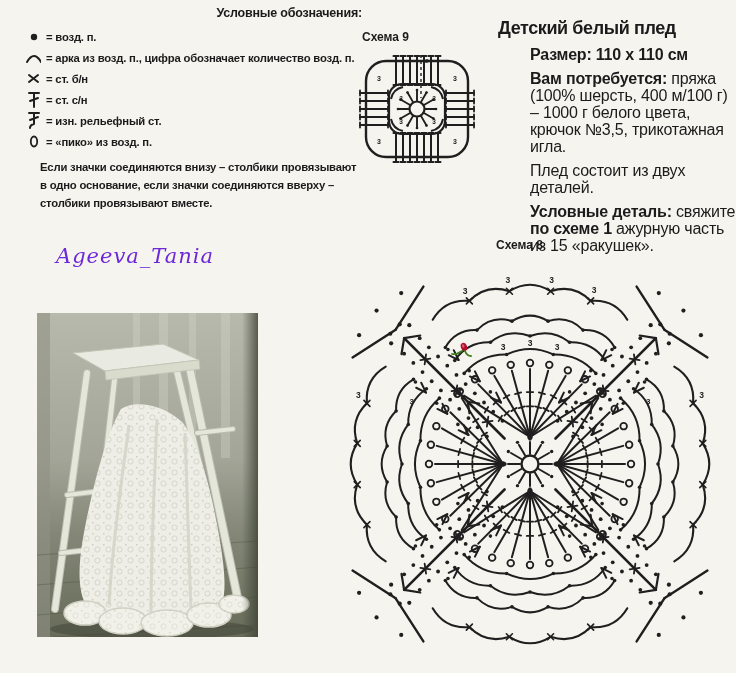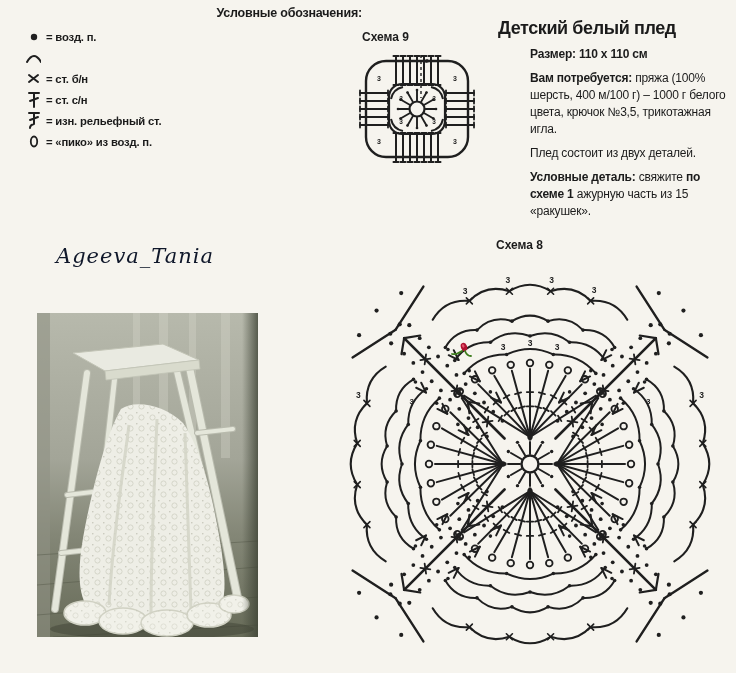--- a/index.html
+++ b/index.html
@@ -16,25 +16,25 @@
   .lrow{display:flex;align-items:center;height:21px;}
   .lsym{width:15px;height:20px;flex:0 0 15px;margin-right:5px;display:flex;align-items:center;justify-content:center;}
   .ltxt{font-size:11.3px;font-weight:bold;white-space:nowrap;letter-spacing:-.2px;}
   #legend .note{font-size:11.3px;font-weight:bold;line-height:18px;margin:6px 0 0 14px;width:322px;letter-spacing:-.2px;}
   
   #schema2-label{left:362px;top:30px;font-size:12px;font-weight:bold;}
   #chart2{left:356px;top:52px;}
   
   #article{left:498px;top:16px;width:238px;}
   #article h1{font-size:18px;margin:2px 0 7px 0;letter-spacing:-.4px;}
-  #article p{font-size:12px;line-height:17px;margin:0 0 7px 0;letter-spacing:-.2px;padding-left:32px;}
+  #article p{font-size:16px;line-height:17px;margin:0 0 7px 0;letter-spacing:-.2px;padding-left:32px;}
   #article b{letter-spacing:-.2px;}
   
   #watermark{left:56px;top:244px;font-family:"DejaVu Serif","Liberation Serif",serif;
-    font-style:italic;font-size:21px;color:#0f172a;letter-spacing:1px;}
+    font-style:italic;font-size:21px;color:#6d28d9;letter-spacing:1px;}
   
   #photo{left:37px;top:313px;width:221px;height:324px;background:#9ea193;}
   
   #schema1-label{left:496px;top:238px;font-size:12px;font-weight:bold;}
   #chart1{left:306px;top:252px;}
   svg{display:block;}
 </style>
 </head>
 <body>
 
@@ -49,20 +49,21 @@
     </span>
     <span class="ltxt">= возд. п.</span>
   </div>
 
   <div class="lrow">
     <span class="lsym">
       <svg width="16" height="12">
           <path d="M1,10 Q8,-2 15,10" fill="none" stroke="#1f1f1f" stroke-width="2" stroke-linecap="round"></path>
         </svg>
     </span>
+    <span class="ltxt">= арка из возд. п., цифра обозначает количество возд. п.</span>
   </div>
 
   <div class="lrow">
     <span class="lsym">
       <svg width="13" height="13">
           <path d="M2,3 L11,10 M11,3 L2,10" stroke="#1f1f1f" stroke-width="2" stroke-linecap="round"></path>
         </svg>
     </span>
     <span class="ltxt">= ст. б/н</span>
   </div>
@@ -87,20 +88,21 @@
 
   <div class="lrow">
     <span class="lsym">
       <svg width="12" height="15">
           <ellipse cx="6" cy="7.5" rx="3.2" ry="5" fill="none" stroke="#1f1f1f" stroke-width="1.8"></ellipse>
         </svg>
     </span>
     <span class="ltxt">= «пико» из возд. п.</span>
   </div>
 
+  <div class="note">Если значки соединяются внизу – столбики провязывают в одно основание, если значки соединяются вверху – столбики провязывают вместе.</div>
 </div>
 
 <div id="schema2-label" class="abs">Схема 9</div>
 <svg id="chart2" class="abs" width="124" height="112" viewBox="0 0 124 112">
     <rect x="10" y="9" width="102" height="96" rx="20" fill="none" stroke="#1f1f1f" stroke-width="2.4"></rect>
     <rect x="33" y="32" width="56" height="50" rx="13" fill="none" stroke="#1f1f1f" stroke-width="2.2"></rect>
     <line x1="40" y1="4" x2="40" y2="33" stroke="#1f1f1f" stroke-width="2" stroke-linecap="round"></line>
     <line x1="37.4" y1="4" x2="42.6" y2="4" stroke="#1f1f1f" stroke-width="1.8" stroke-linecap="round"></line>
     <line x1="37.4" y1="33" x2="42.6" y2="33" stroke="#1f1f1f" stroke-width="1.8" stroke-linecap="round"></line>
     <line x1="40" y1="81" x2="40" y2="110" stroke="#1f1f1f" stroke-width="2" stroke-linecap="round"></line>

